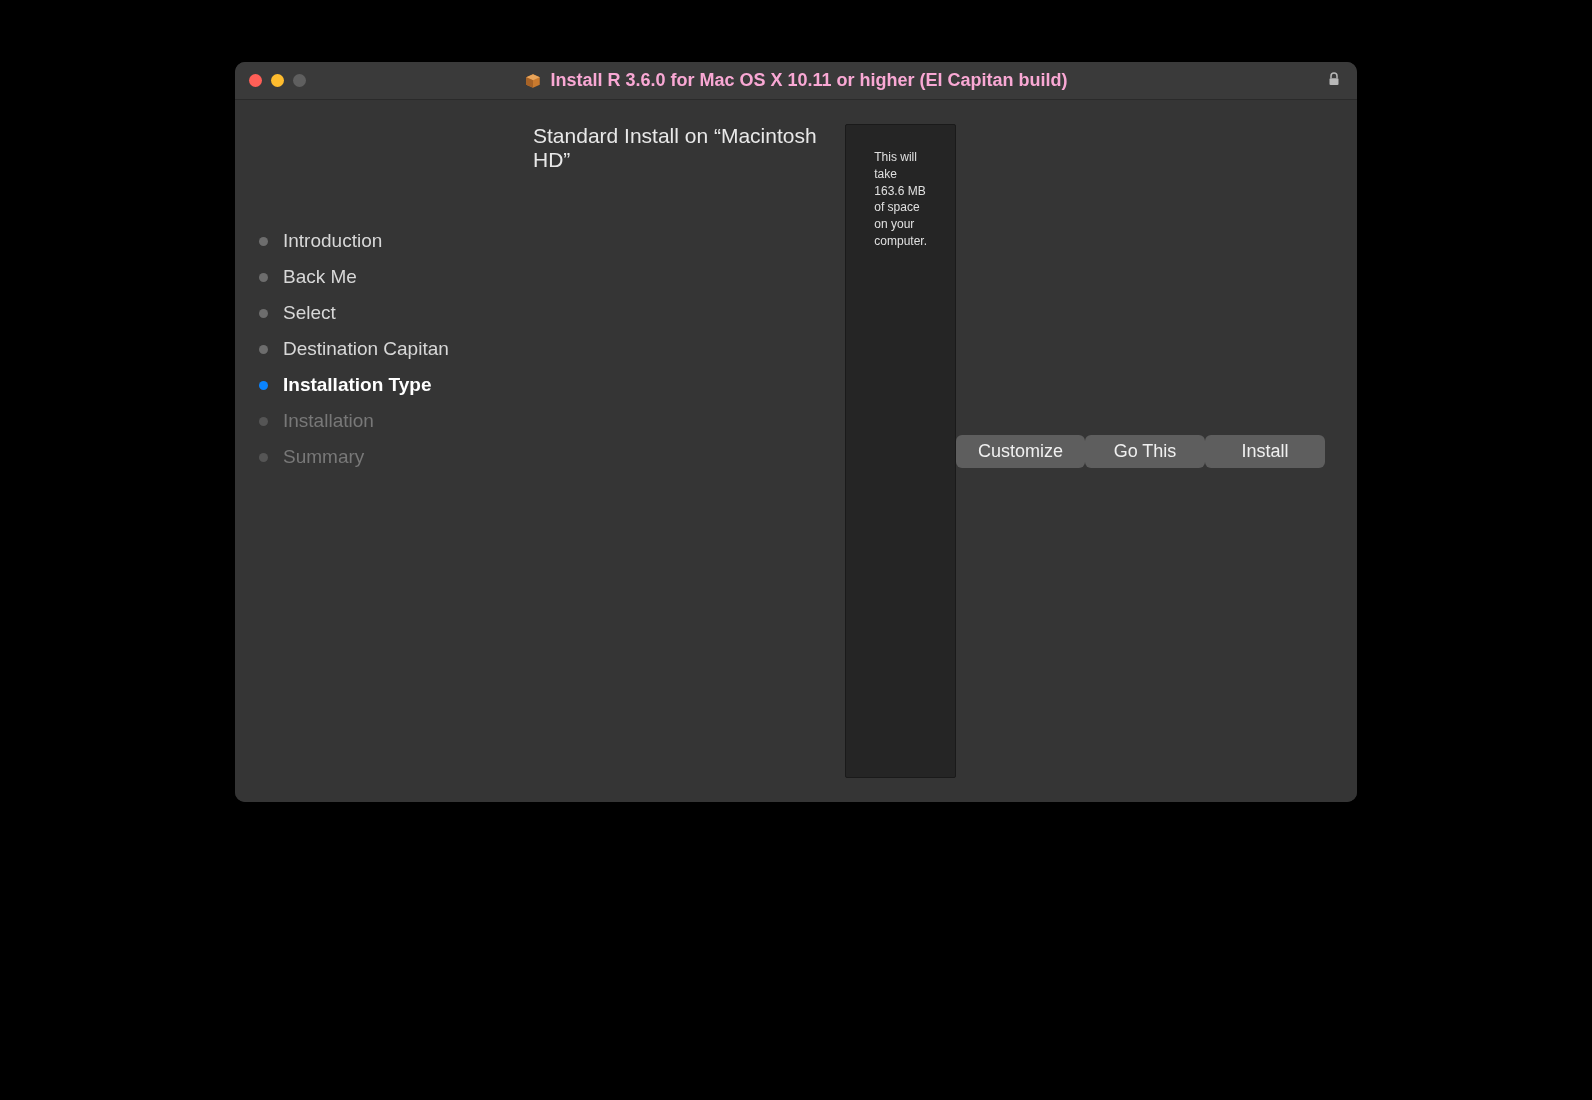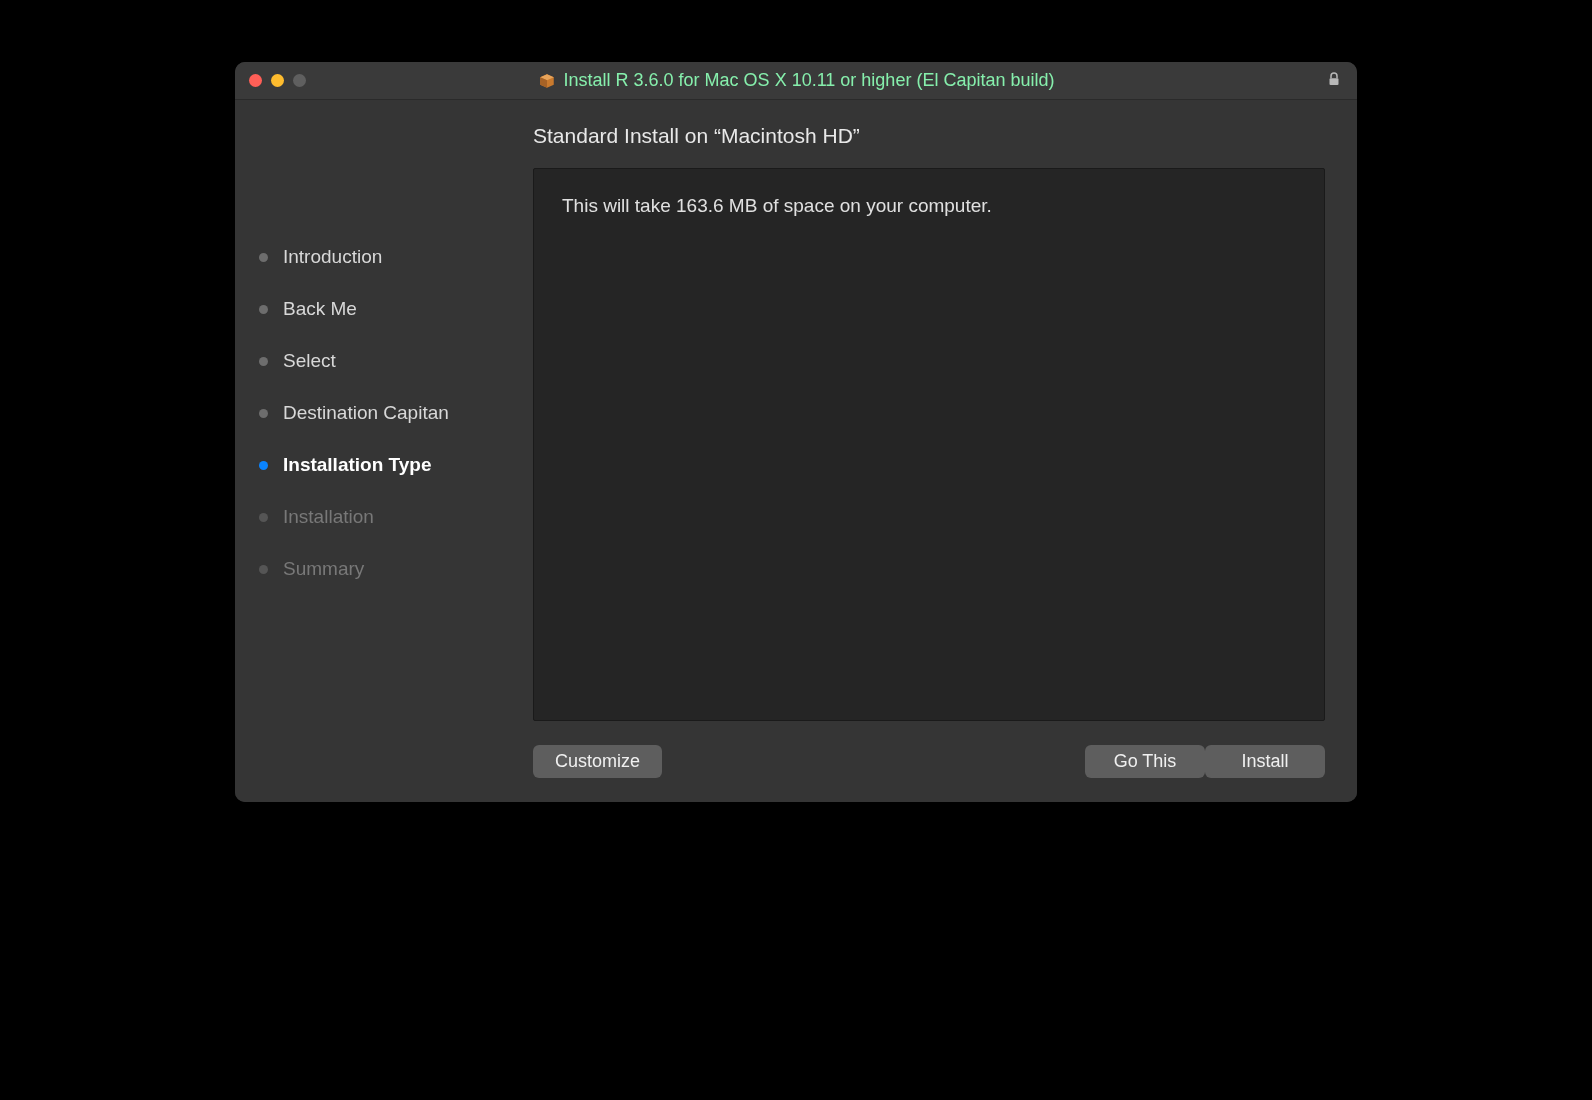--- a/index.html
+++ b/index.html
@@ -67,23 +67,23 @@
       pointer-events: none;
     }
     
     .title-icon {
       width: 18px;
       height: 18px;
       display: inline-flex;
     }
     
     .title-text {
-      color: #86efac;
+      color: #f9a8d4;
       font-size: 18px;
-      font-weight: 400;
+      font-weight: 700;
     }
     
     .lock-wrap {
       position: absolute;
       right: 14px;
       display: flex;
       align-items: center;
     }
     
     .content {
@@ -101,21 +101,20 @@
       list-style: none;
       display: flex;
       flex-direction: column;
       gap: 14px;
     }
     
     .step {
       display: flex;
       align-items: center;
       gap: 15px;
-      margin-top: 16px;
     }
     
     .step-bullet {
       width: 9px;
       height: 9px;
       border-radius: 50%;
       background: #6d6d6d;
       flex-shrink: 0;
     }
     
@@ -139,42 +138,42 @@
     }
     
     .step.disabled .step-label {
       color: #787878;
     }
     
     .main {
       flex: 1;
       padding: 24px 32px 0 8px;
       display: flex;
-      flex-direction: column;
+      flex-direction: row;
     }
     
     .heading {
       color: #e8e8e8;
       font-size: 21px;
       font-weight: 500;
       margin-bottom: 20px;
     }
     
     .panel {
       flex: 1;
       background: #252525;
       border: 1px solid #1a1a1a;
       border-radius: 2px;
       padding: 24px 28px;
       margin-bottom: 24px;
     }
     
     .panel-text {
       color: #e0e0e0;
-      font-size: 19px;
+      font-size: 12px;
       line-height: 1.4;
       margin-bottom: 24px;
     }
     
     .button-row {
       display: flex;
       align-items: center;
       padding: 0 0 24px 0;
     }
     

